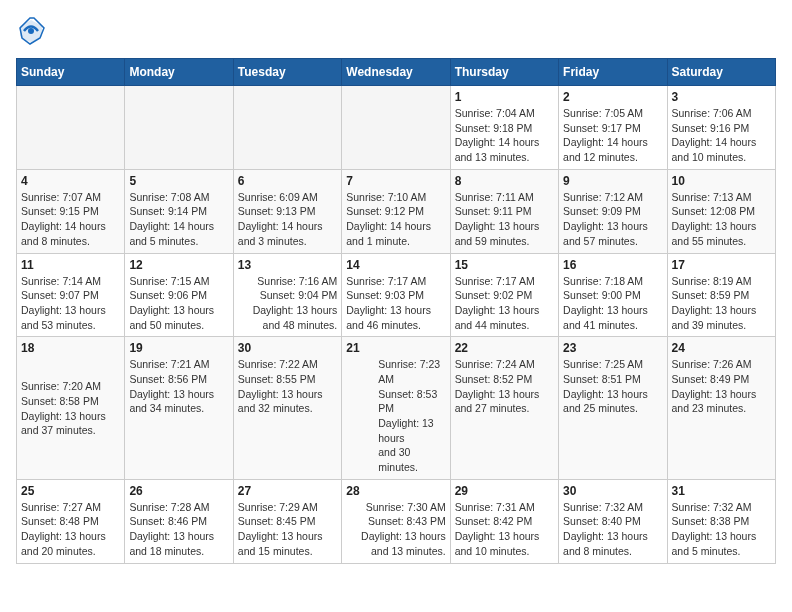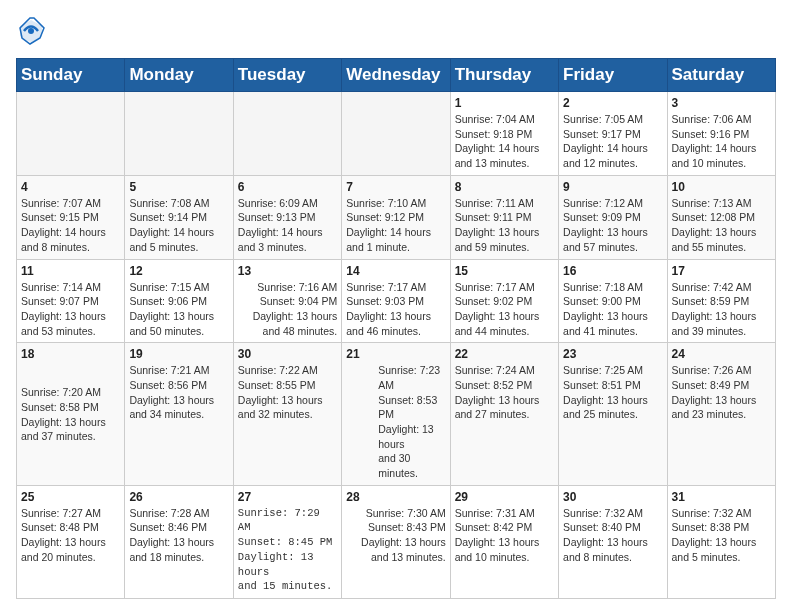--- a/index.html
+++ b/index.html
@@ -47,21 +47,21 @@
     .calendar-table {
       width: 100%;
       border-collapse: collapse;
       font-size: 11px;
     }
     .calendar-table th {
       background: #2060a0;
       color: #fff;
       padding: 6px 4px;
       text-align: left;
-      font-size: 17px;
+      font-size: 12px;
       border: 1px solid #1a4f8a;
     }
     .calendar-table td {
       border: 1px solid #ccc;
       padding: 4px;
       vertical-align: top;
       width: calc(100% / 7);
       height: 80px;
       background: #fff;
     }
@@ -234,21 +234,21 @@
         </td>
         <td>
           <div class="day-number">16</div>
           <div class="day-info" style="white-space: pre-line;">Sunrise: 7:18 AM
 Sunset: 9:00 PM
 Daylight: 13 hours
 and 41 minutes.</div>
         </td>
         <td>
           <div class="day-number">17</div>
-          <div class="day-info" style="white-space: pre-line;">Sunrise: 7:42 AM
+          <div class="day-info" style="white-space: pre-line;">Sunrise: 8:19 AM
 Sunset: 8:59 PM
 Daylight: 13 hours
 and 39 minutes.</div>
         </td>
       </tr>
       <tr>
         <td>
           <div class="day-number">18</div>
           <div class="day-info" style="white-space: pre-line; margin-top: 24px;">Sunrise: 7:20 AM
 Sunset: 8:58 PM
@@ -308,21 +308,21 @@
         </td>
         <td>
           <div class="day-number">26</div>
           <div class="day-info" style="white-space: pre-line;">Sunrise: 7:28 AM
 Sunset: 8:46 PM
 Daylight: 13 hours
 and 18 minutes.</div>
         </td>
         <td>
           <div class="day-number">27</div>
-          <div class="day-info" style="white-space: pre-line; font-family: Liberation Mono, monospace;">Sunrise: 7:29 AM
+          <div class="day-info" style="white-space: pre-line;">Sunrise: 7:29 AM
 Sunset: 8:45 PM
 Daylight: 13 hours
 and 15 minutes.</div>
         </td>
         <td>
           <div class="day-number">28</div>
           <div class="day-info" style="white-space: pre-line; text-align: right;">Sunrise: 7:30 AM
 Sunset: 8:43 PM
 Daylight: 13 hours
 and 13 minutes.</div>

